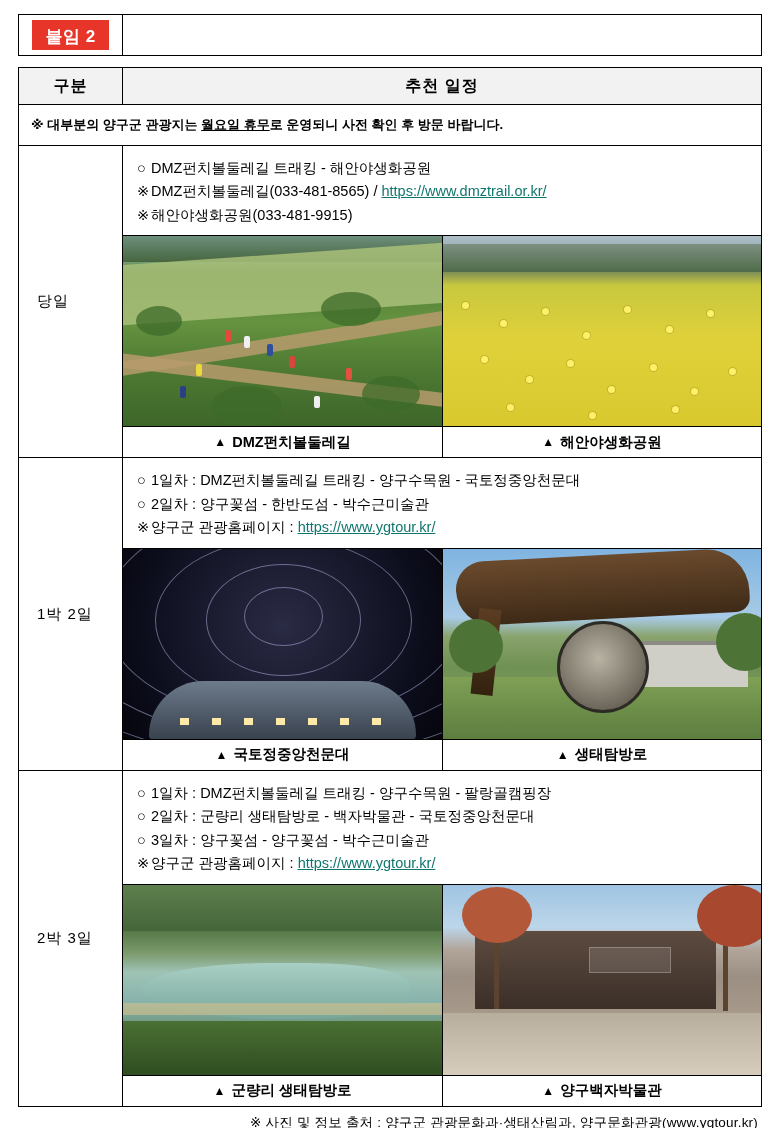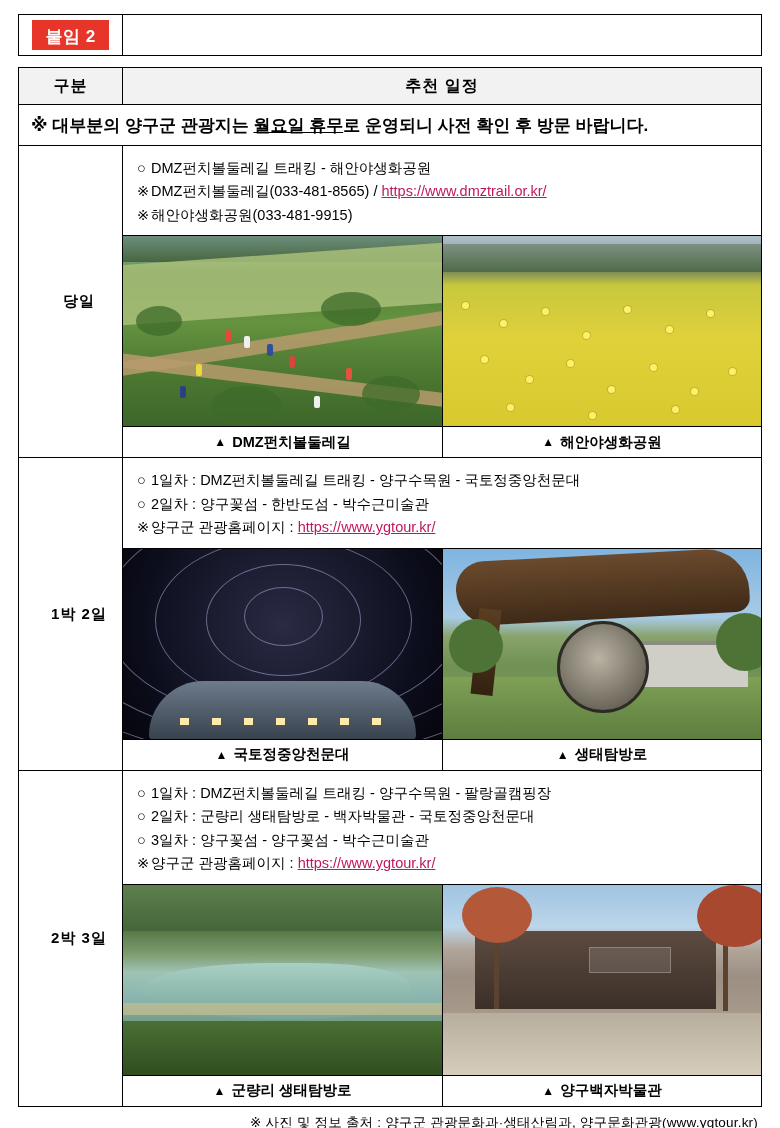--- a/index.html
+++ b/index.html
@@ -73,52 +73,52 @@
     background: #f2f2f2;
     text-align: center;
     font-size: 16px;
     font-weight: bold;
     height: 34px;
     letter-spacing: 1px;
   }
   .notice-cell {
     height: 38px;
     padding-left: 12px;
-    font-size: 17px;
+    font-size: 13px;
     font-weight: bold;
     border-radius: 15px;
   }
   .notice-cell .uline {
     text-decoration: underline;
   }
   .rowlabel {
     width: 104px;
-    text-align: center;
+    text-align: left;
     font-size: 15px;
-    font-weight: bold;
+    font-weight: normal;
     letter-spacing: 1px;
     padding-left: 18px;
   }
   .content-cell {
     padding: 0;
   }
   .lines {
     padding: 11px 0 8px 14px;
   }
   .line {
     font-size: 14.5px;
     line-height: 1.62;
     white-space: nowrap;
   }
   .line .lead {
     display: inline-block;
     width: 14px;
   }
   .link {
-    color: #be185d;
+    color: #0f766e;
   }
 
   
   .photos {
     display: flex;
     width: 100%;
     border-top: 1px solid #000;
   }
   .photo-col {
     width: 50%;

